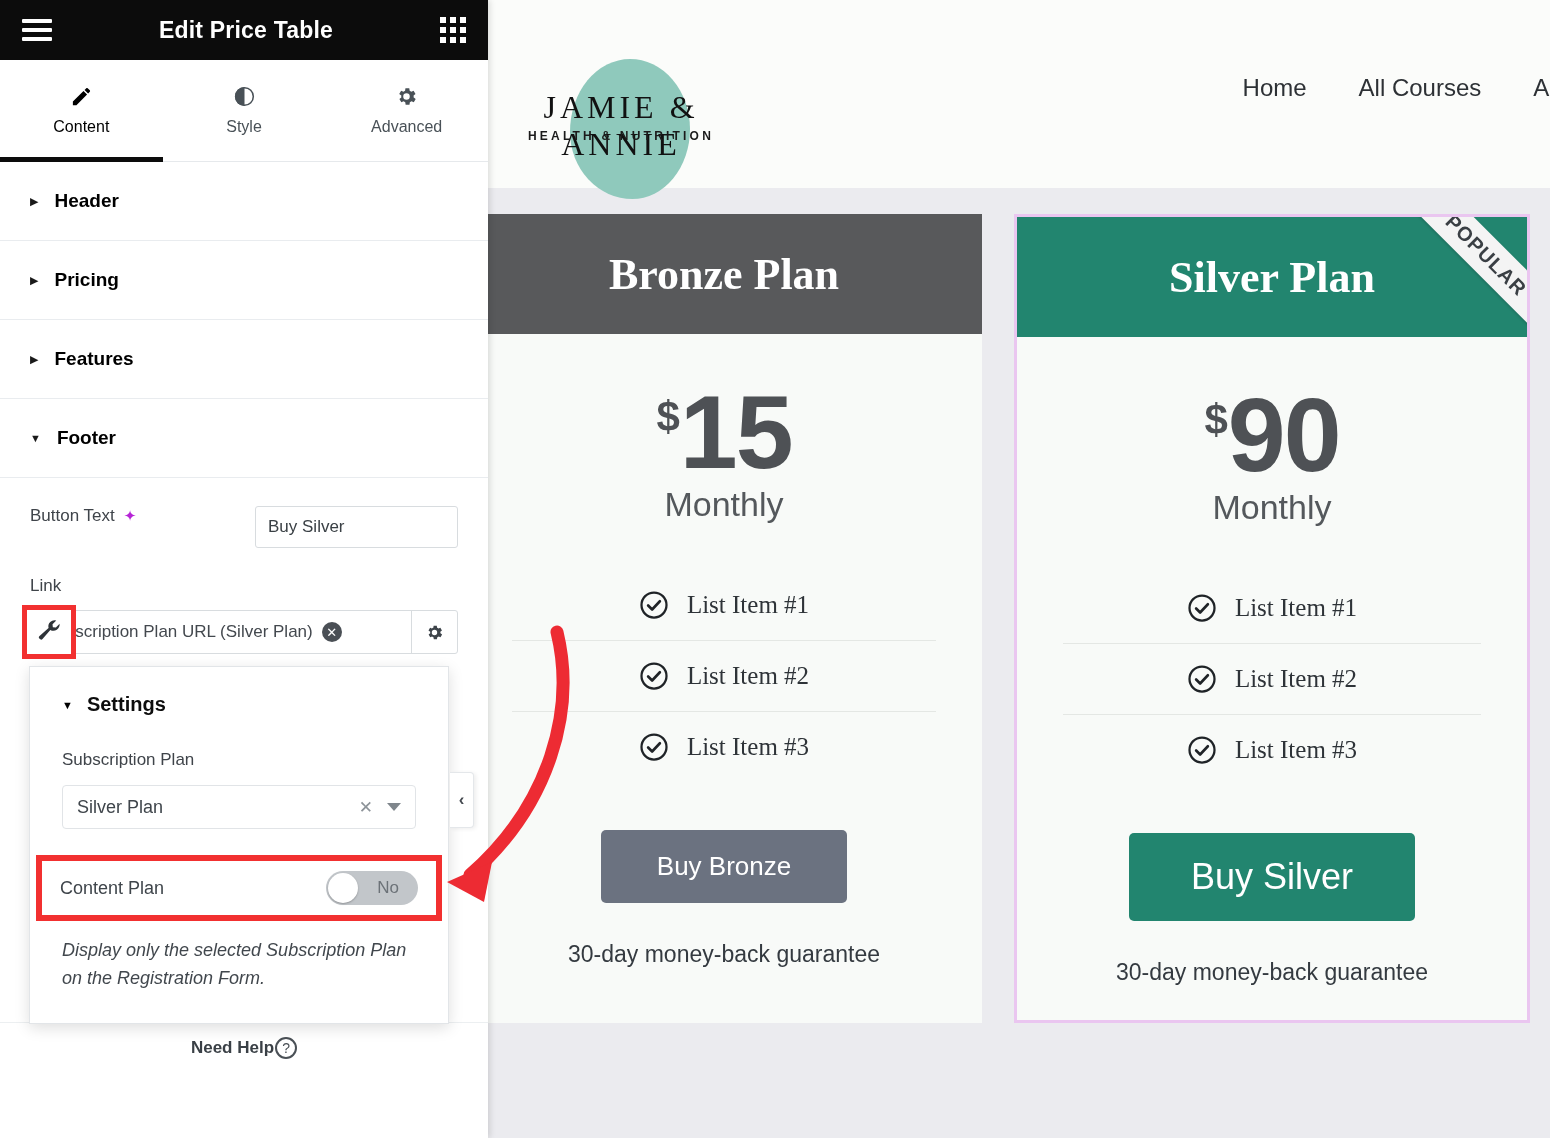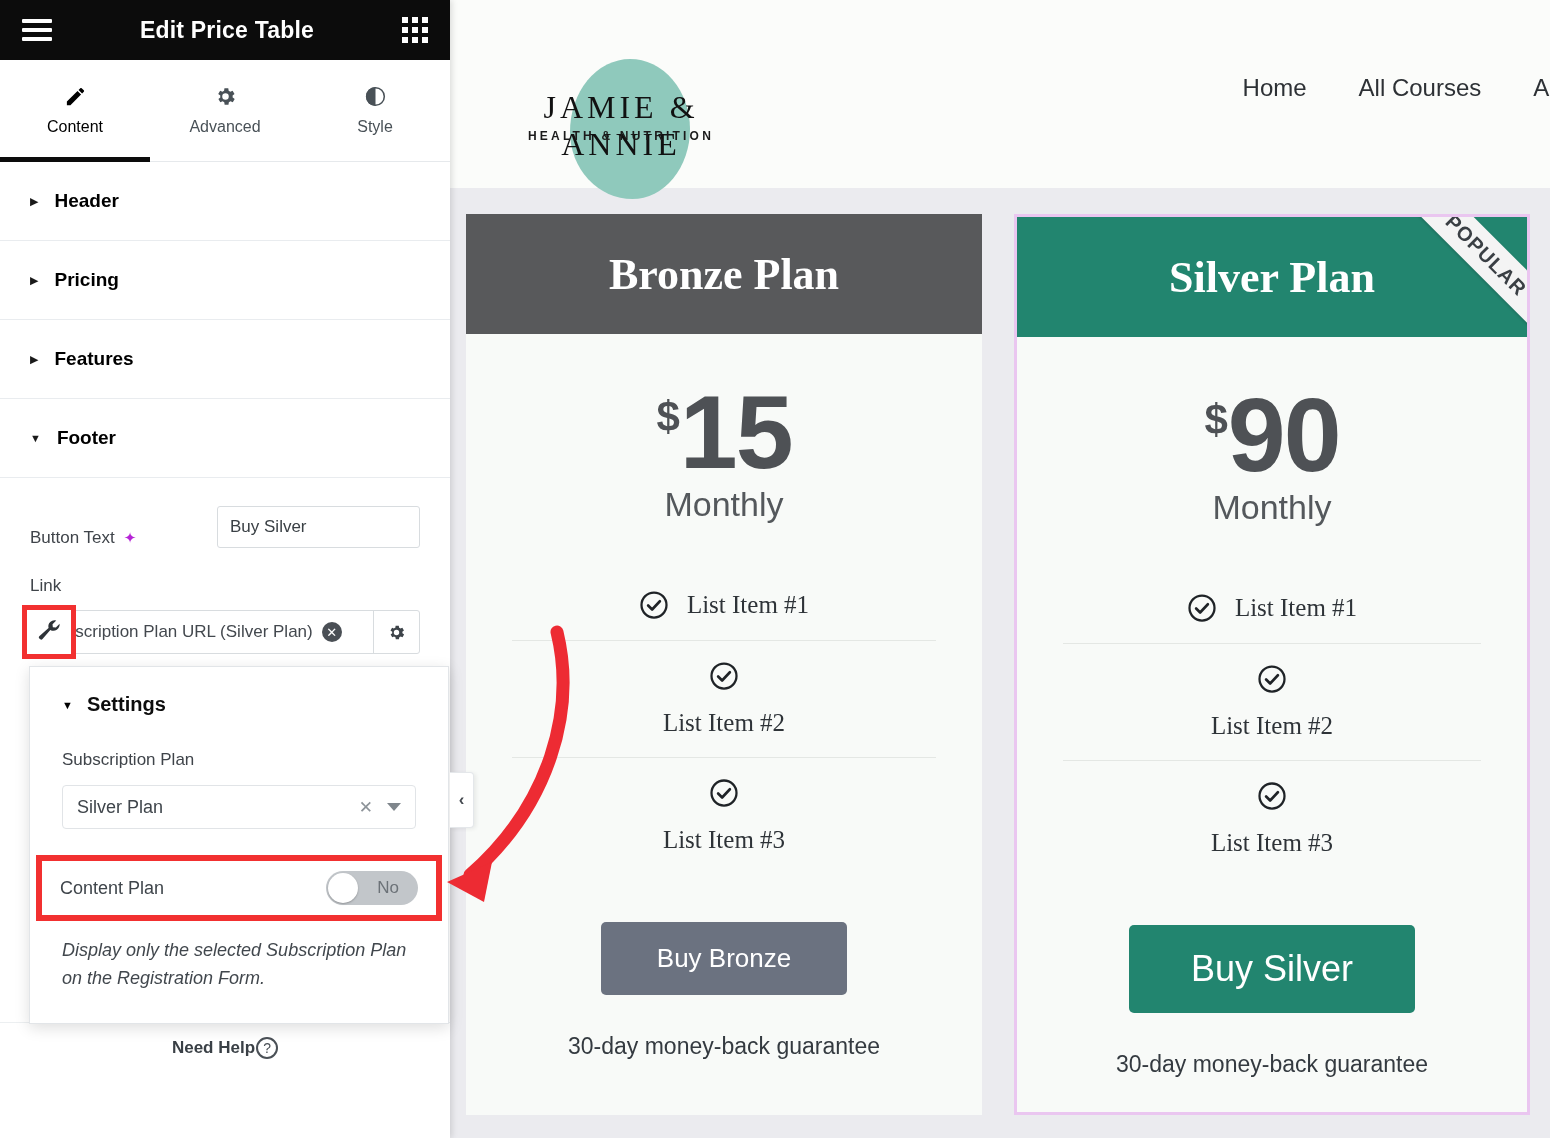--- a/index.html
+++ b/index.html
@@ -7,21 +7,21 @@
     width: 1550px; height: 1138px;
     font-family: "Liberation Sans", sans-serif;
     background: #ebebef;
     overflow: hidden;
   }
   #root { position: relative; width: 1550px; height: 1138px; }
 
   
   .panel {
     position: absolute; left: 0; top: 0;
-    width: 450px; height: 1138px;
+    width: 488px; height: 1138px;
     background: #ffffff;
     box-shadow: 2px 0 6px rgba(0,0,0,.13);
     z-index: 40;
   }
   .panel-topbar {
     height: 60px; background: #0c0c0c;
     display: flex; align-items: center; justify-content: space-between;
     padding: 0 22px;
   }
   .panel-title {
@@ -52,21 +52,21 @@
 
   .section-row {
     height: 79px; display: flex; align-items: center;
     padding: 0 0 0 30px; border-bottom: 1px solid #e9ecef;
     cursor: pointer; gap: 16px;
   }
   .section-row .caret { font-size: 11px; color: #1a1a1a; line-height: 1; }
   .section-row .sec-label { font-size: 19px; font-weight: bold; color: #000000; }
 
   .footer-body { padding: 28px 30px 0 30px; }
-  .field-row { display: flex; align-items: flex-end; justify-content: space-between; }
+  .field-row { display: flex; align-items: flex-start; justify-content: space-between; }
   .field-label { font-size: 17px; color: #3f444a; display: flex; align-items: center; gap: 9px; }
   .ai-spark { color: #b624d6; font-size: 15px; }
   .text-input-wrap { display: flex; width: 203px; height: 42px; border: 1px solid #d8dcdf; border-radius: 3px; overflow: hidden; background: #fff; }
   .text-input-wrap input {
     flex: 1; border: 0; outline: none; padding: 0 12px;
     font-size: 17px; color: #3a4045; font-family: inherit; background: transparent;
   }
 
   .link-label { font-size: 17px; color: #3f444a; margin: 28px 0 14px 0; }
   .link-row { display: flex; height: 44px; border: 1px solid #d8dcdf; border-radius: 3px; background: #fff; }
@@ -170,21 +170,21 @@
     transform: rotate(45deg); box-shadow: 0 1px 3px rgba(0,0,0,.2);
   }
   .price-wrap { text-align: center; padding-top: 54px; }
   .price-line { display: inline-flex; align-items: flex-start; color: #4e5155; }
   .currency { font-size: 42px; font-weight: bold; line-height: 1; margin-top: 8px; }
   .amount { font-size: 104px; font-weight: bold; line-height: .86; letter-spacing: -2px; }
   .period { font-size: 34px; color: #54585c; margin-top: 8px; font-weight: normal; }
 
   .feat-list { margin: 46px 46px 0 46px; font-family: Liberation Serif, serif; }
   .feat-item { display: flex; align-items: center; justify-content: center; gap: 18px; padding: 20px 0; font-size: 25px; color: #2e3338; }
-  .feat-item + .feat-item { border-top: 1px solid #e4e7e4; flex-direction: column; }
+  .feat-item + .feat-item { border-top: 1px solid #e4e7e4; }
   .check { width: 30px; height: 30px; flex: none; }
   .check svg { width: 30px; height: 30px; }
 
   .cta-wrap { text-align: center; padding-top: 48px; padding-bottom: 0; }
   .cta { display: inline-block; border-radius: 5px; color: #fff; cursor: pointer; text-align: center; }
   .cta.bronze { background: #6b7280; font-size: 26px; padding: 21px 56px; }
   .cta.silver { background: #22856f; font-size: 36px; padding: 23px 62px; }
   .guarantee { text-align: center; font-size: 23px; color: #343a40; padding: 38px 0 34px 0; }
 
   
@@ -320,30 +320,30 @@
 
     <div class="tabs">
       <div class="tab active">
         <span><svg viewBox="0 0 24 24">
               <path d="M3 17.3V21h3.7L17.8 9.9l-3.7-3.7L3 17.3zM20.7 7c.4-.4.4-1 0-1.4l-2.3-2.3c-.4-.4-1-.4-1.4 0l-1.8 1.8 3.7 3.7L20.7 7z"></path>
             </svg></span>
         <span class="tab-label">Content</span>
       </div>
       <div class="tab">
         <span><svg viewBox="0 0 24 24">
-              <path d="M19.4 13a7.6 7.6 0 000-2l2-1.6-2-3.4-2.4 1a7.6 7.6 0 00-1.7-1l-.4-2.6h-4l-.4 2.6c-.6.3-1.2.6-1.7 1l-2.4-1-2 3.4L6.6 11a7.6 7.6 0 000 2l-2 1.6 2 3.4 2.4-1c.5.4 1.1.8 1.7 1l.4 2.6h4l.4-2.6c.6-.3 1.2-.6 1.7-1l2.4 1 2-3.4-2-1.6zM12 15.4A3.4 3.4 0 1112 8.6a3.4 3.4 0 010 6.8z"></path>
-            </svg></span>
-        <span class="tab-label">Advanced</span>
-      </div>
-      <div class="tab">
-        <span><svg viewBox="0 0 24 24">
               <path d="M12 2a10 10 0 100 20V2z"></path>
               <circle cx="12" cy="12" r="9.2" fill="none" stroke="currentColor" stroke-width="1.6"></circle>
             </svg></span>
         <span class="tab-label">Style</span>
+      </div>
+      <div class="tab">
+        <span><svg viewBox="0 0 24 24">
+              <path d="M19.4 13a7.6 7.6 0 000-2l2-1.6-2-3.4-2.4 1a7.6 7.6 0 00-1.7-1l-.4-2.6h-4l-.4 2.6c-.6.3-1.2.6-1.7 1l-2.4-1-2 3.4L6.6 11a7.6 7.6 0 000 2l-2 1.6 2 3.4 2.4-1c.5.4 1.1.8 1.7 1l.4 2.6h4l.4-2.6c.6-.3 1.2-.6 1.7-1l2.4 1 2-3.4-2-1.6zM12 15.4A3.4 3.4 0 1112 8.6a3.4 3.4 0 010 6.8z"></path>
+            </svg></span>
+        <span class="tab-label">Advanced</span>
       </div>
     </div>
 
     <div class="section-row">
       <span class="caret">▶</span>
       <span class="sec-label">Header</span>
     </div>
     <div class="section-row">
       <span class="caret">▶</span>
       <span class="sec-label">Pricing</span>

